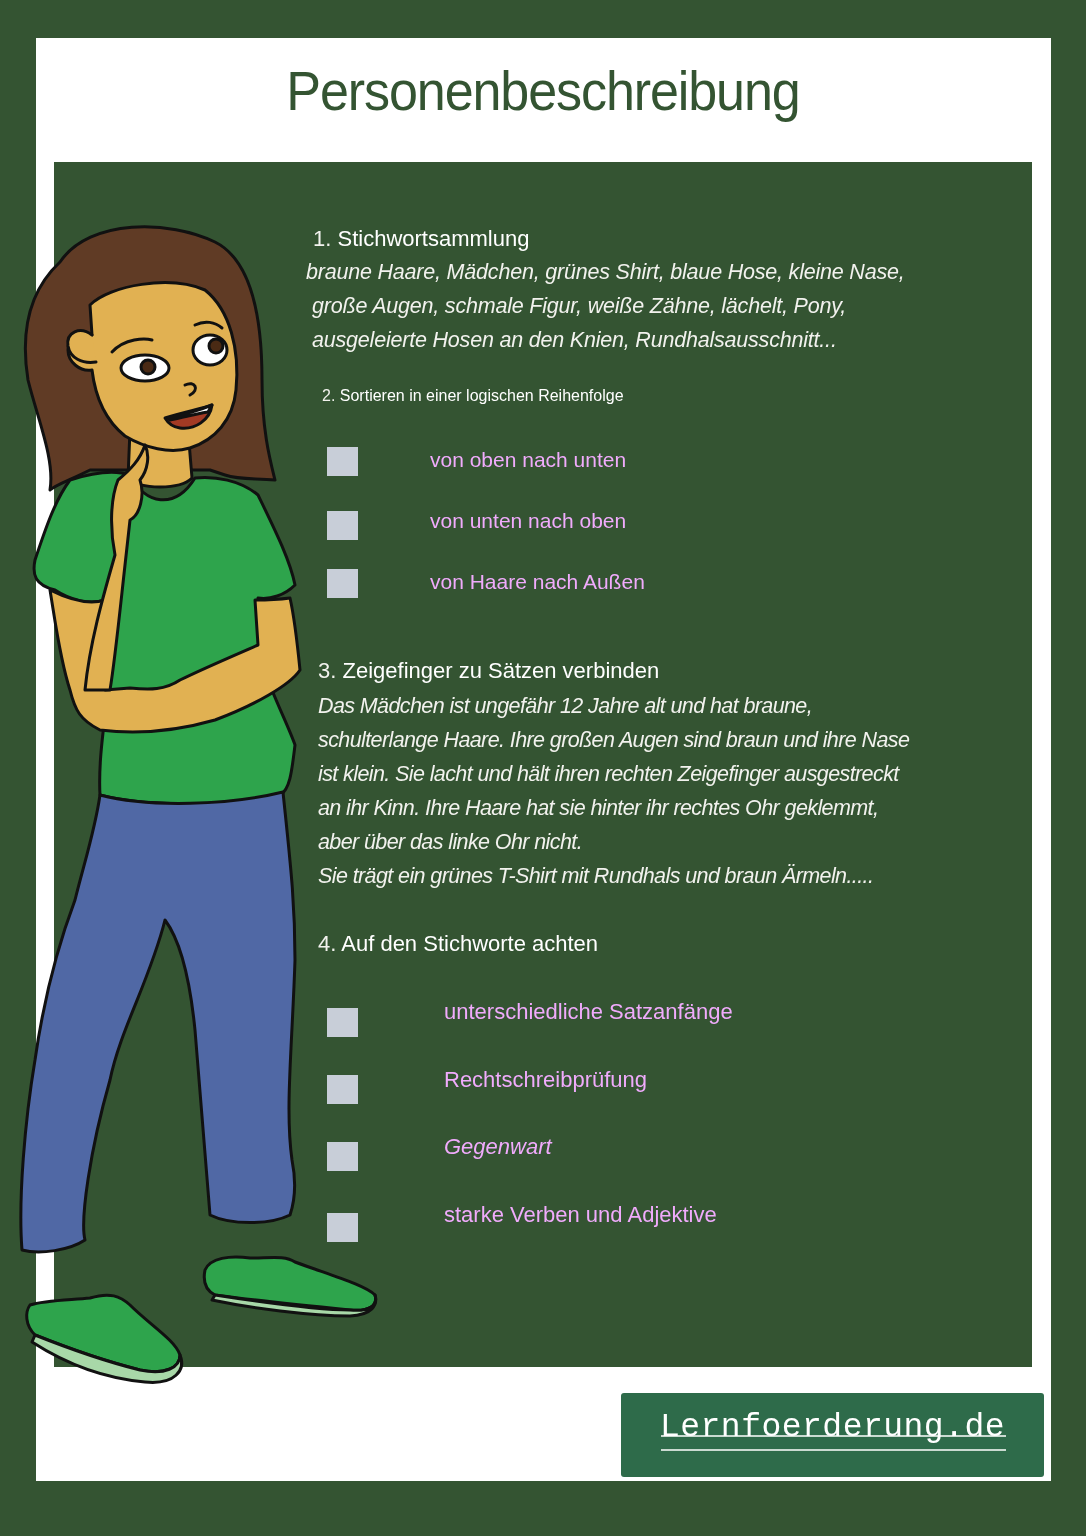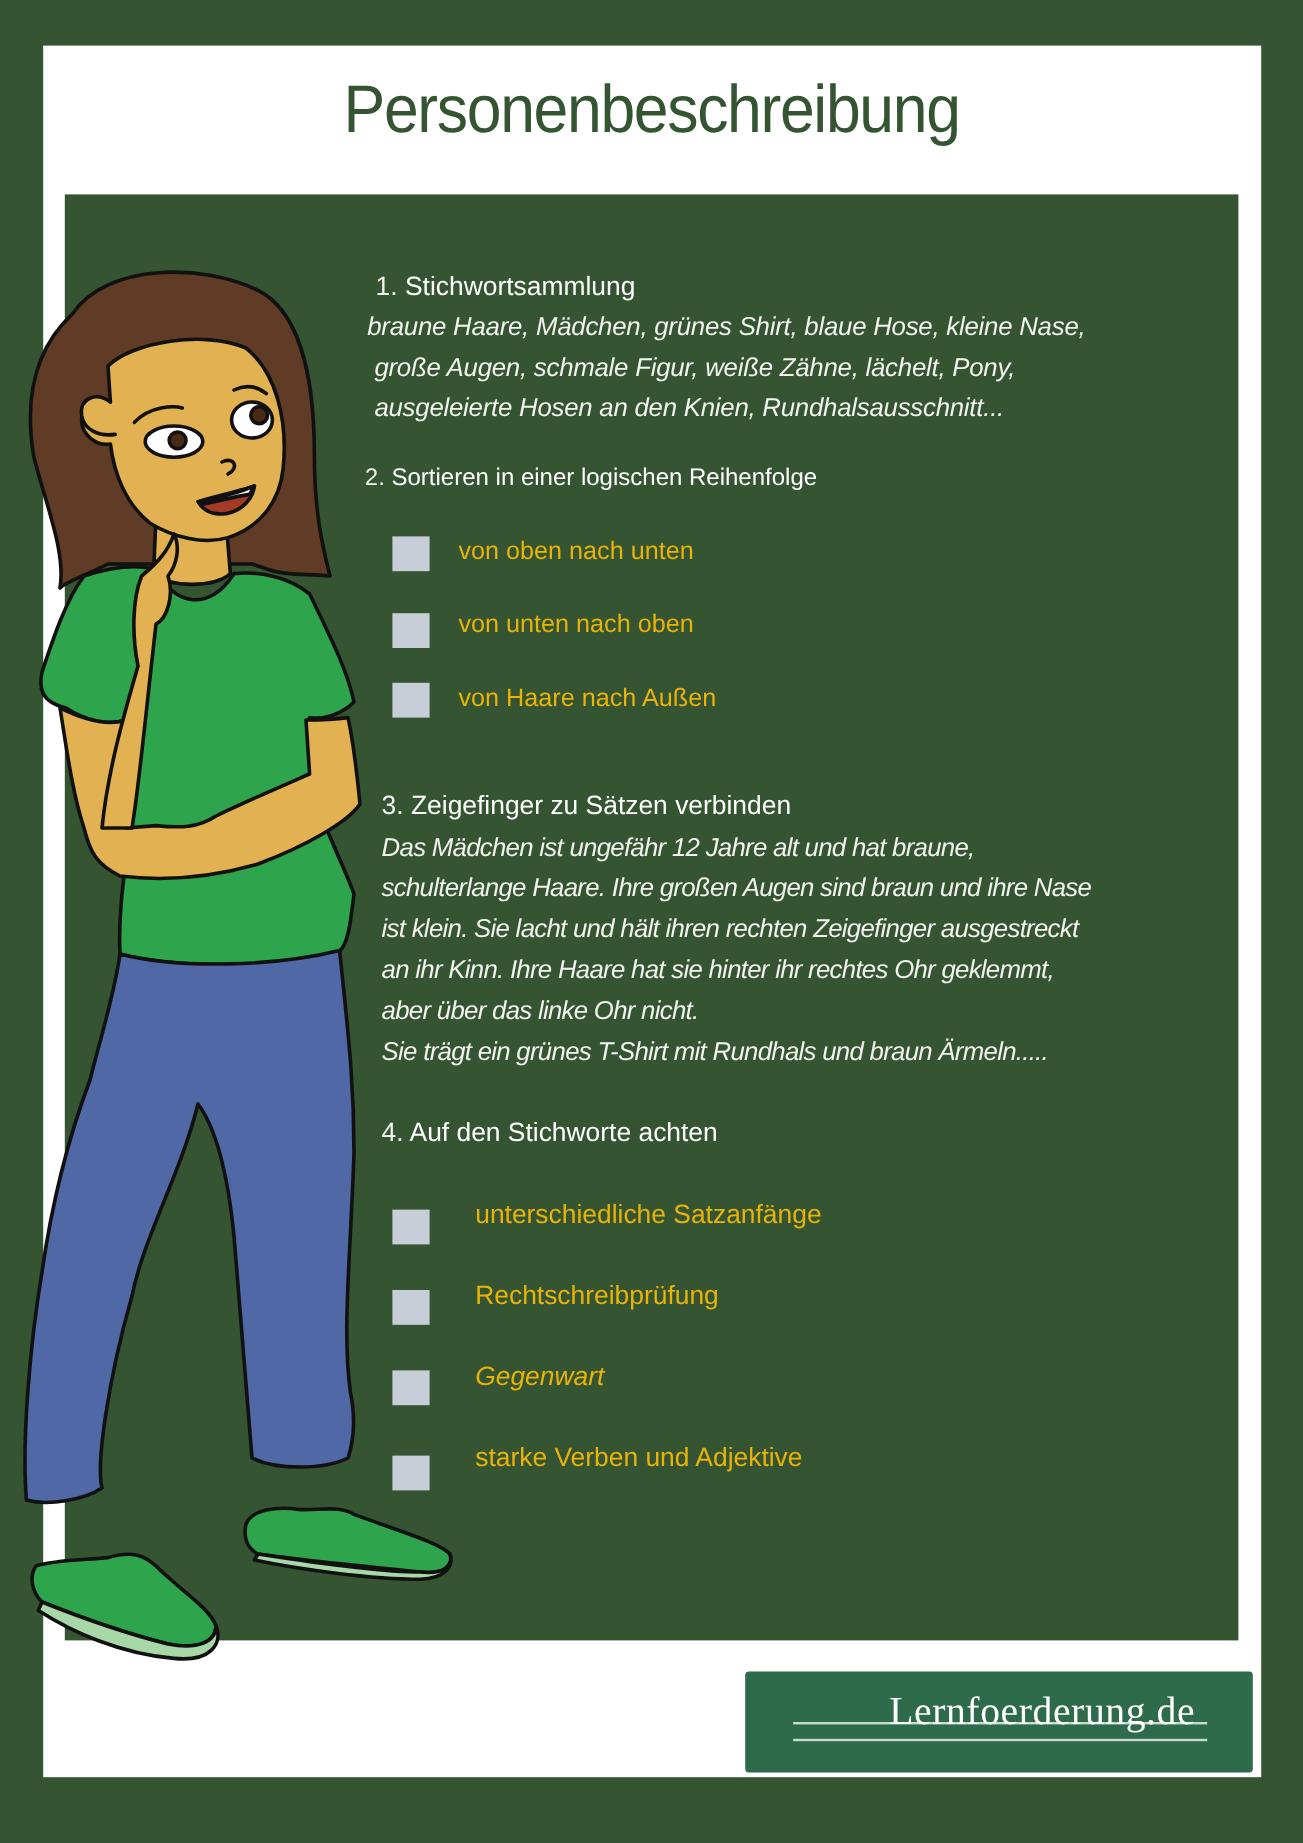--- a/index.html
+++ b/index.html
@@ -27,35 +27,35 @@
   .panel {
     position: absolute; left: 54px; top: 162px;
     width: 978px; height: 1205px;
     background: #345432;
   }
   .txt { position: absolute; color: #f2f2ee; margin: 0; white-space: nowrap; }
   .hd { font-size: 22px; }
   .hd .num { color: #f2f2ee; }
   .hd .label { color: #ffffff; }
   .it { font-style: italic; font-size: 21.5px; line-height: 34px; letter-spacing: -0.2px; }
-  .opt { font-size: 21px; color: #eab308; }
+  .opt { font-size: 21px; color: #f0abfc; margin-left: 48px; }
   .cb {
     position: absolute; width: 31px; height: 29px;
     background: #c8ced8; border: 0; cursor: pointer;
   }
   .logo {
     position: absolute; left: 621px; top: 1393px;
     width: 423px; height: 84px;
     background: #2e6b4a; border-radius: 3px;
   }
   .logo-text {
     position: absolute; left: 0; top: 16px; width: 100%;
     text-align: center; color: #ffffff;
-    font-family: Liberation Serif, serif;
-    font-size: 33px; letter-spacing: 0.5px; padding-left: 36px;
+    font-family: Liberation Mono, monospace;
+    font-size: 33px; letter-spacing: 0.5px;
   }
   .logo-line { position: absolute; height: 2px; background: rgba(255,255,255,0.75); }
   .girl { position: absolute; left: 0; top: 200px; }
 </style>
 </head>
 <body>
 
 <div class="frame"></div>
 
 <h1 class="page-title">Personenbeschreibung</h1>
@@ -63,21 +63,21 @@
 <div class="panel"></div>
 
 <p class="txt hd" style="left:313px; top:226px;">
   <span class="num">1.</span>
   <span class="label">Stichwortsammlung</span>
 </p>
 <p class="txt it" style="left:306px; top:255px;">braune Haare, Mädchen, grünes Shirt, blaue Hose, kleine Nase,</p>
 <p class="txt it" style="left:312px; top:289px;">große Augen, schmale Figur, weiße Zähne, lächelt, Pony,</p>
 <p class="txt it" style="left:312px; top:323px;">ausgeleierte Hosen an den Knien, Rundhalsausschnitt...</p>
 
-<p class="txt hd" style="left:304px; top:387px; font-size:20px;">
+<p class="txt hd" style="left:322px; top:387px; font-size:16px;">
   <span class="num">2.</span>
   <span class="label">Sortieren in einer logischen Reihenfolge</span>
 </p>
 
 <div class="cb" style="left:327px; top:447px;"></div>
 <p class="txt opt" style="left:382px; top:448px;"> von oben nach unten</p>
 
 <div class="cb" style="left:327px; top:511px;"></div>
 <p class="txt opt" style="left:382px; top:509px;">von unten nach oben</p>
 

